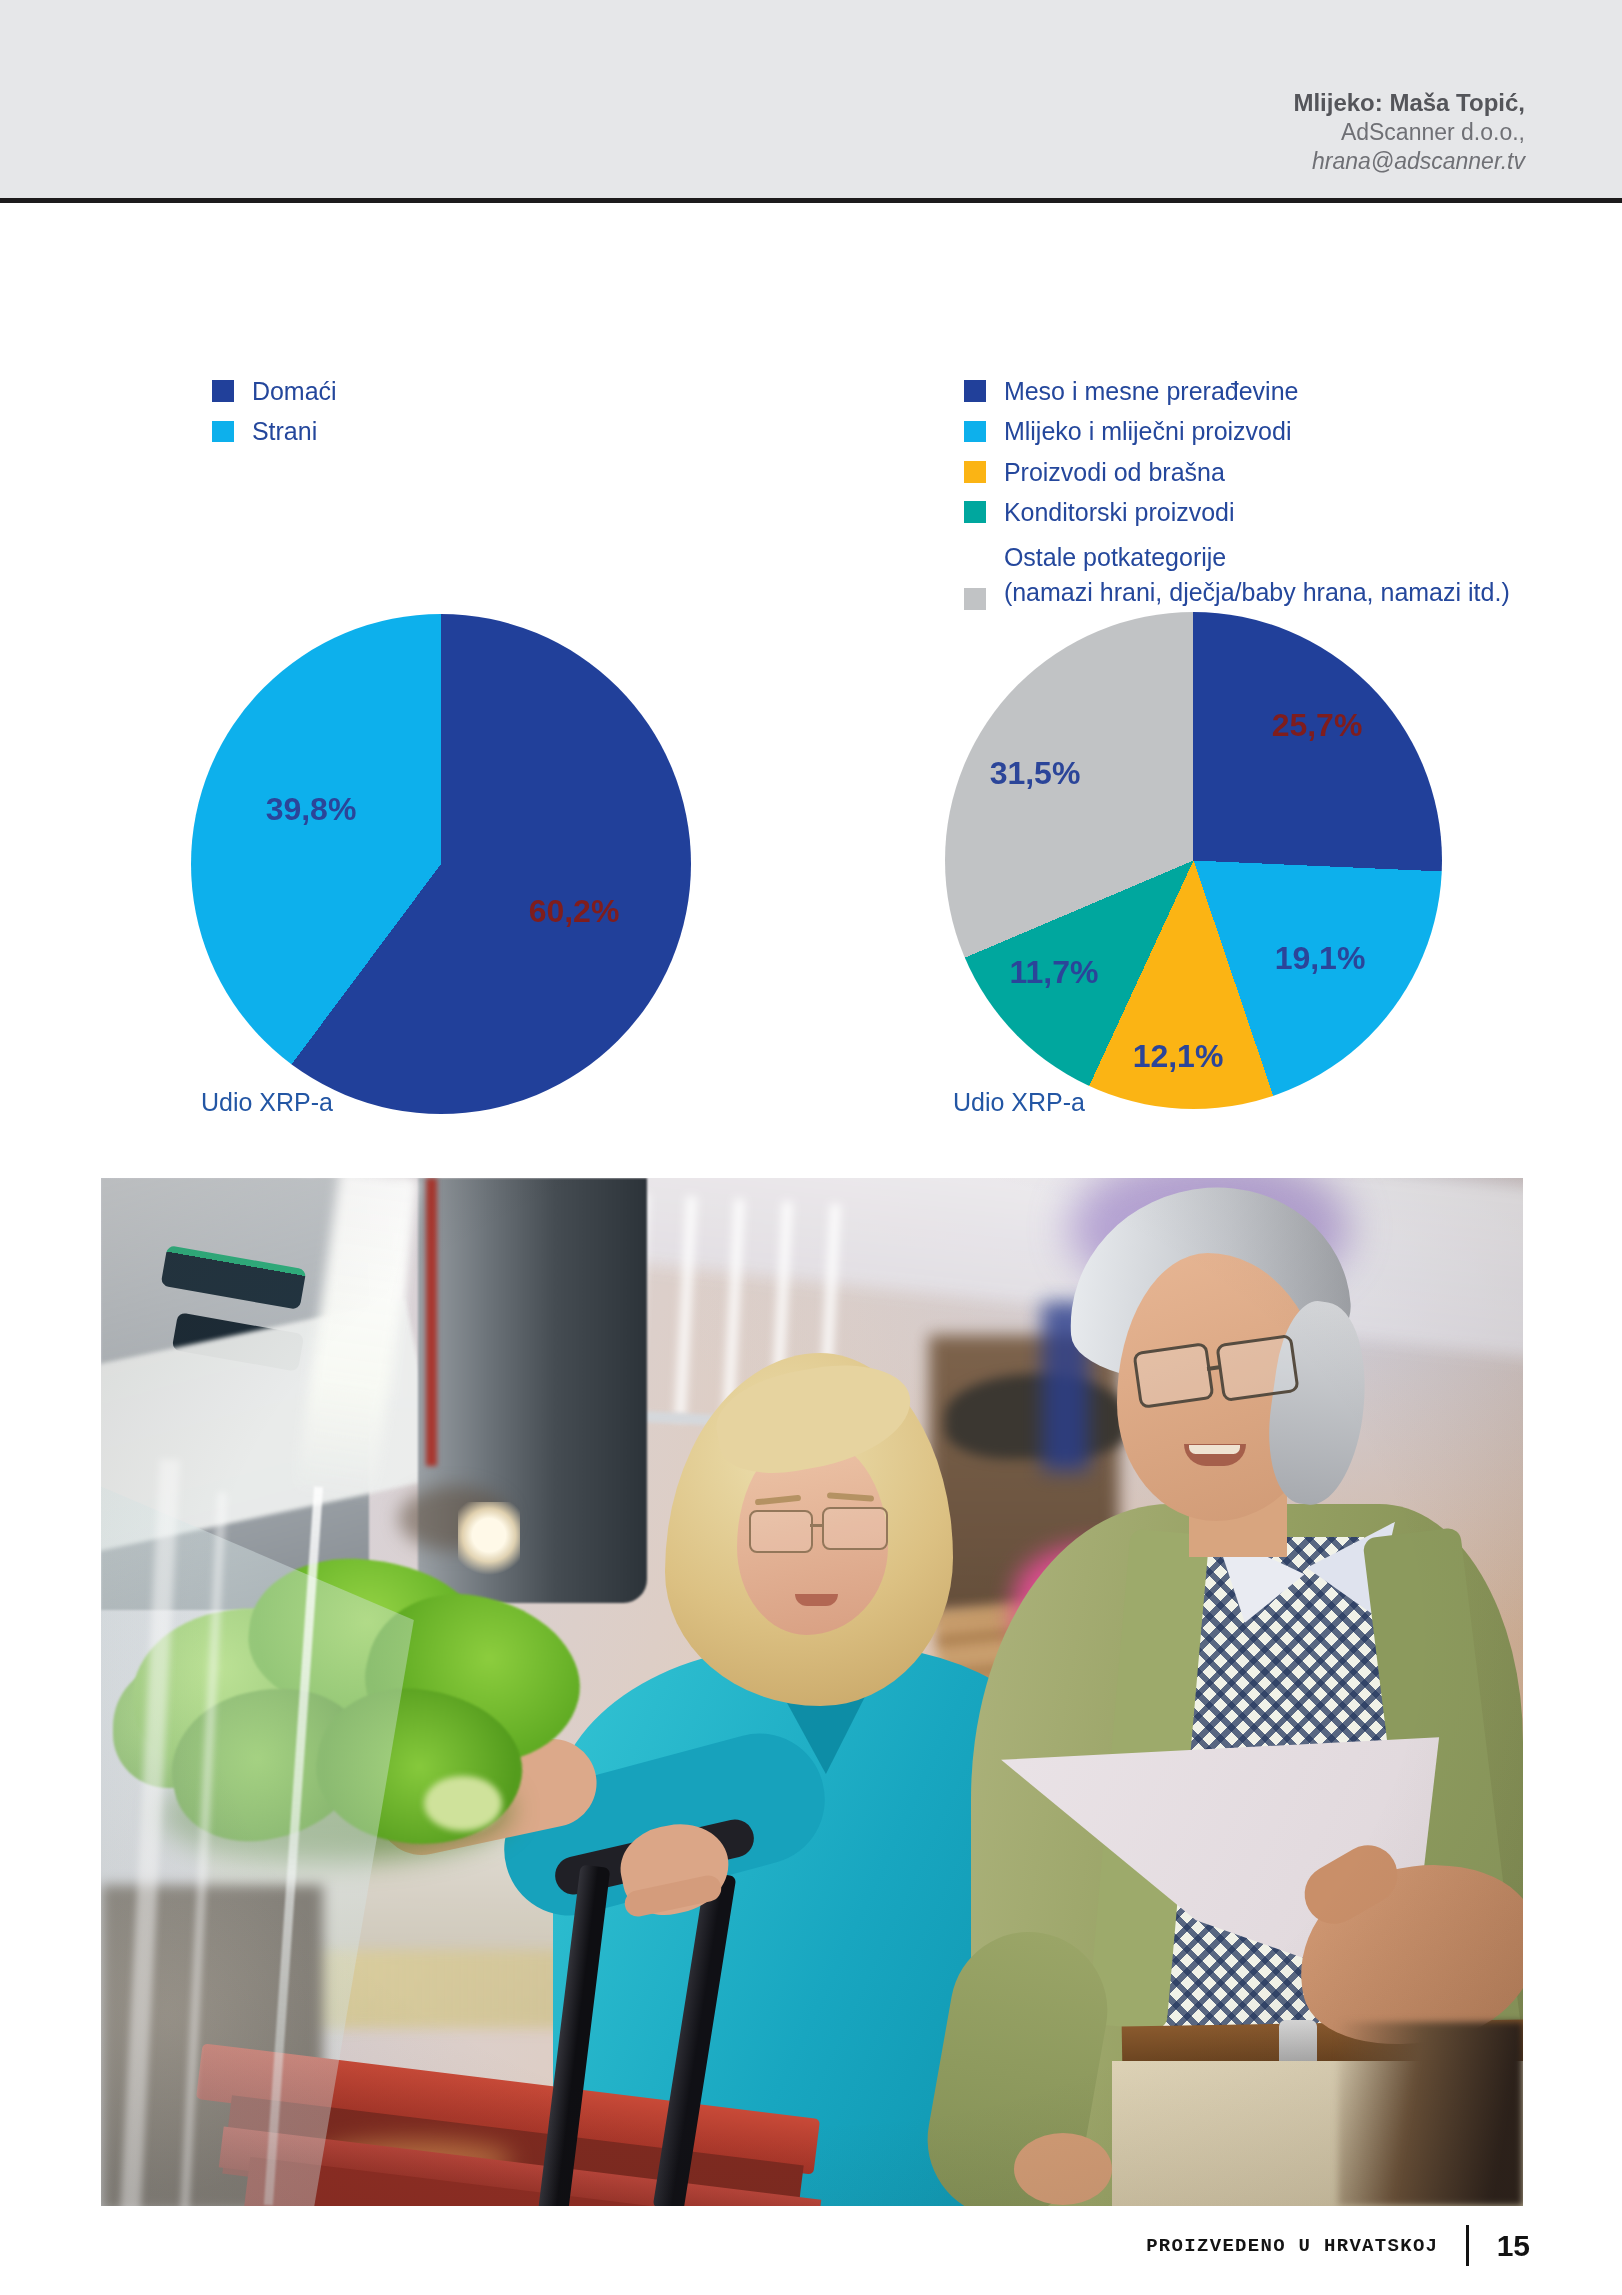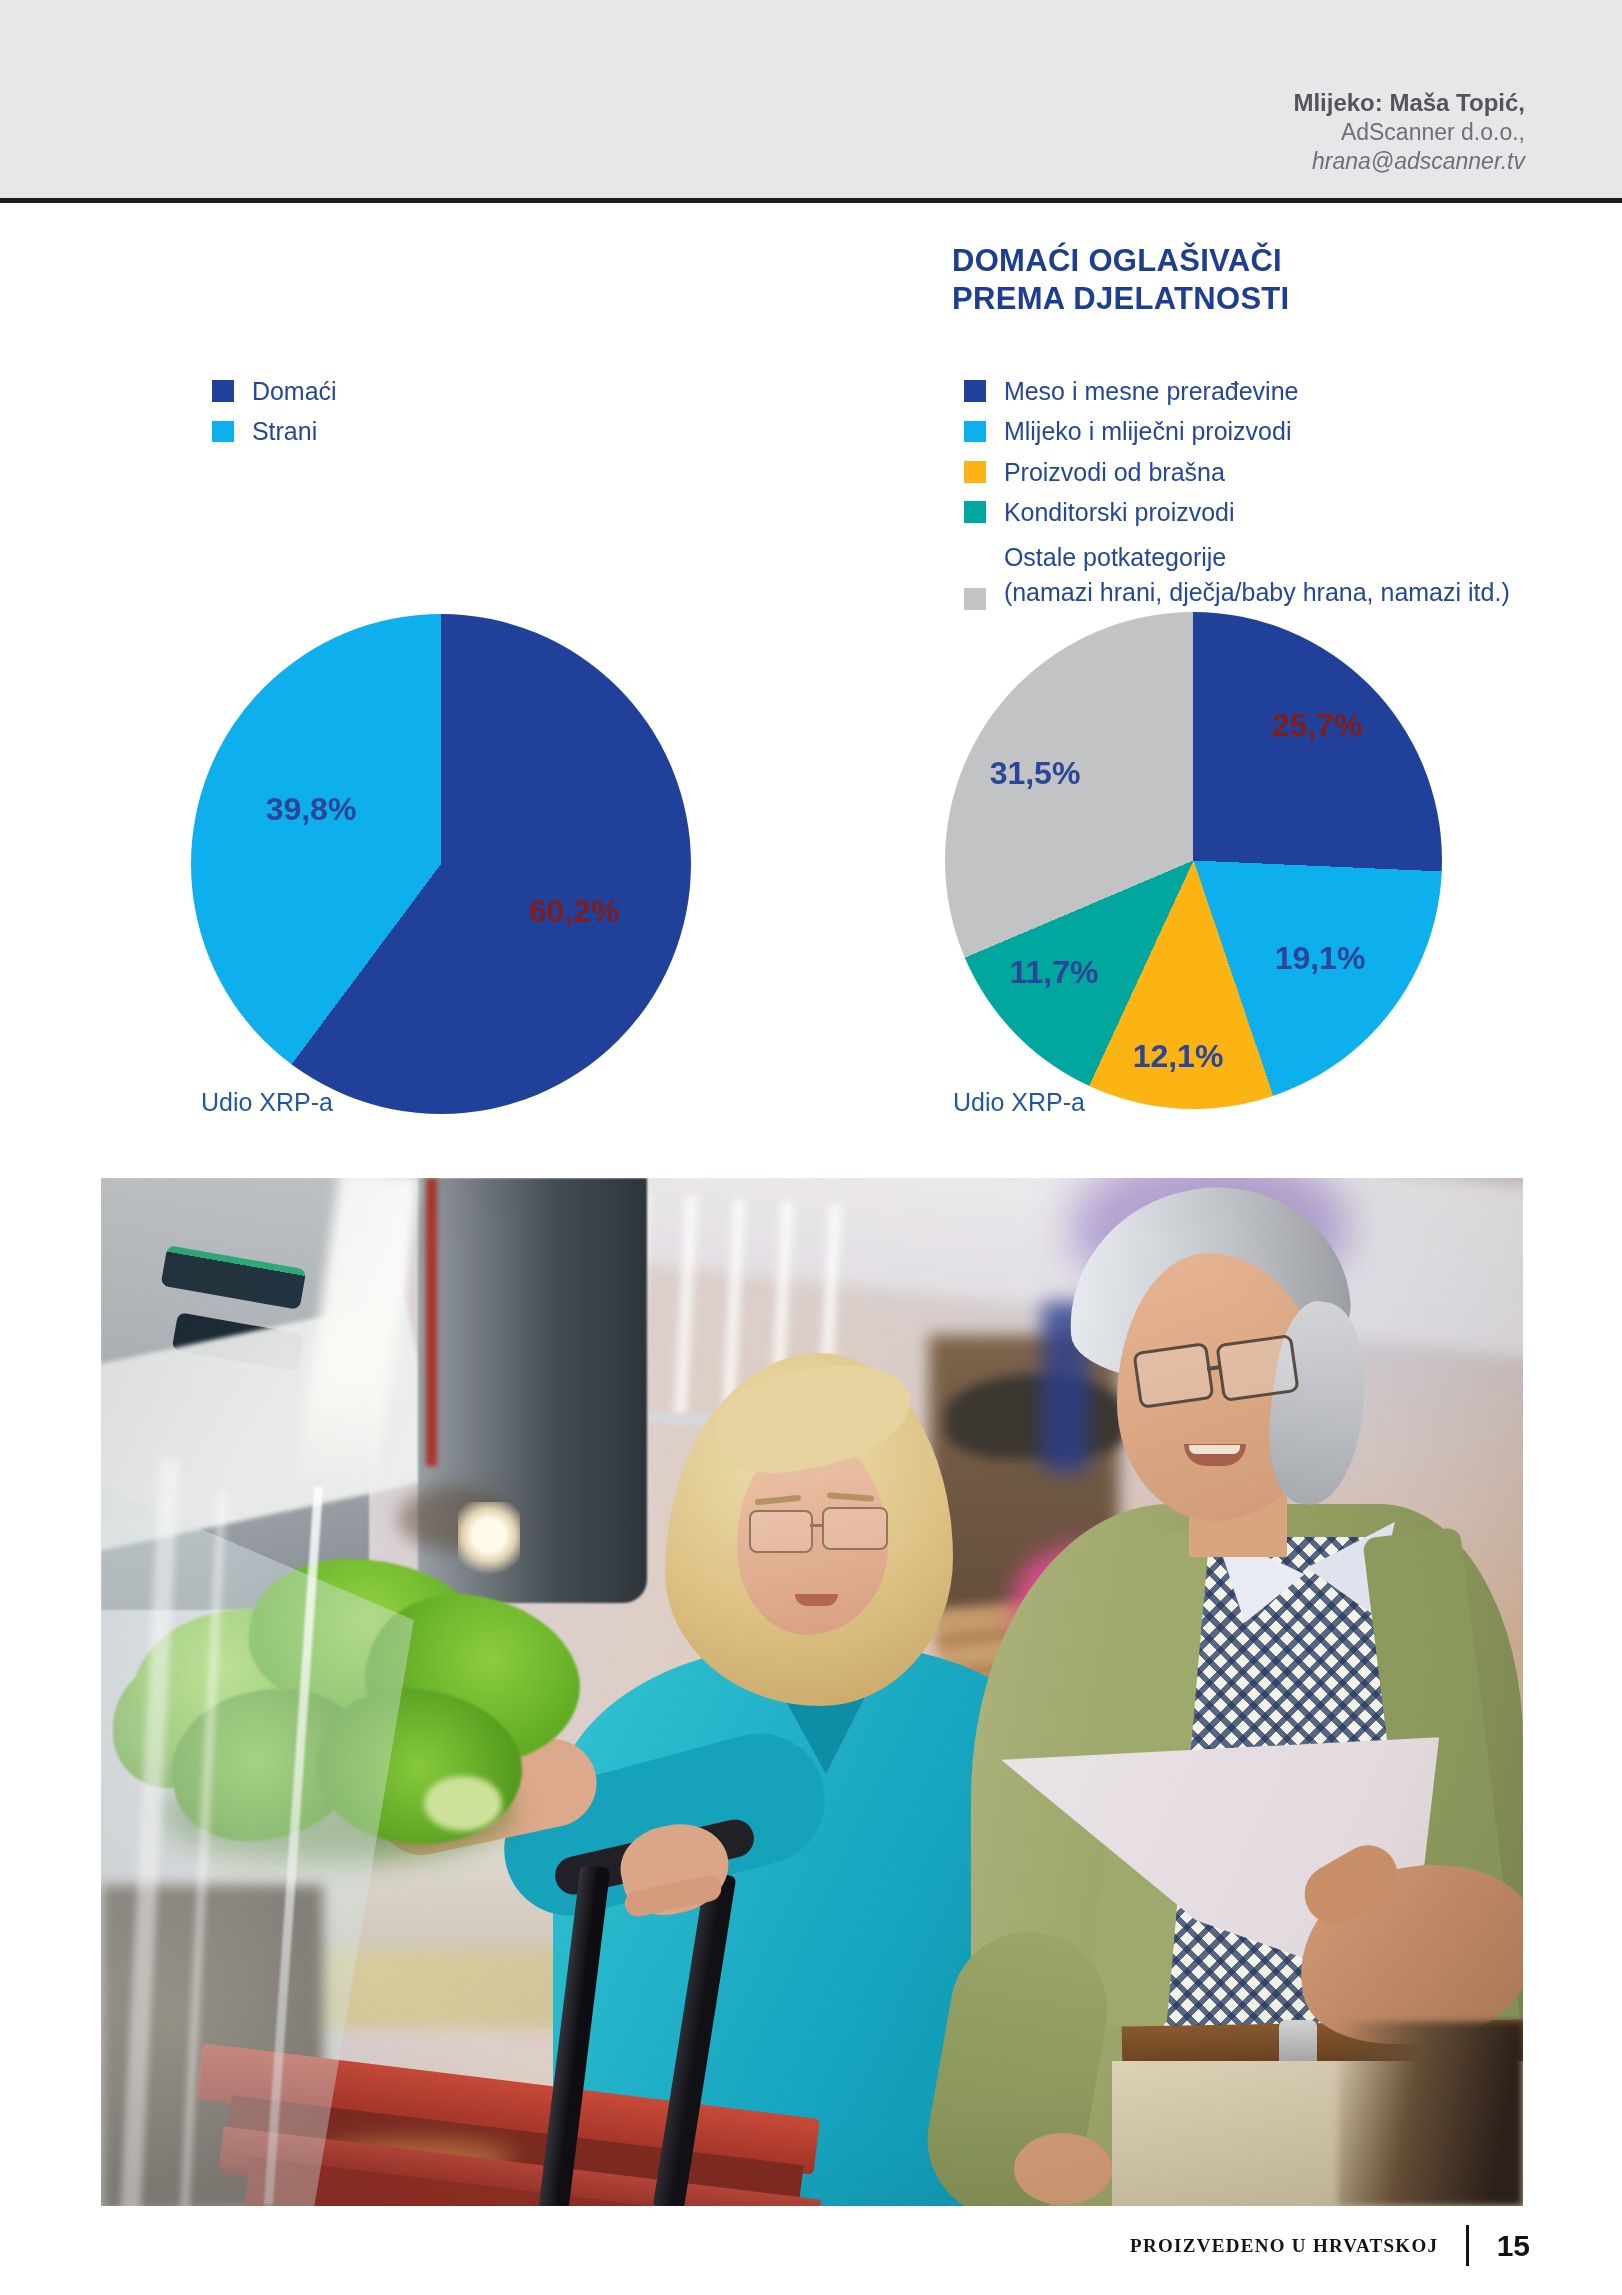--- a/index.html
+++ b/index.html
@@ -38,21 +38,21 @@
     background:conic-gradient(#21409a 0 25.7%,#0db0ec 25.7% 44.8%,#fbb414 44.8% 56.9%,
                #00a79e 56.9% 68.6%,#c1c3c5 68.6% 100%);}
 
   .pct{position:absolute;transform:translate(-50%,-50%);font-size:32px;font-weight:bold;
        color:#2b4599;white-space:nowrap;}
   .pct.white{color:#7f1d1d;text-align:center;}
   .caption{position:absolute;font-size:25px;color:#2356a4;}
 
   
   .footer{position:absolute;right:93px;top:2222px;height:47px;display:flex;align-items:center;gap:27.5px;}
-  .wordmark{font-family:Liberation Serif, serif;font-weight:bold;font-size:19px;
+  .wordmark{font-family:Liberation Mono, monospace;font-weight:bold;font-size:19px;
             letter-spacing:1.3px;color:#141414;}
   .footer-sep{width:3.3px;height:41px;background:#121212;}
   .pagenum{font-size:30px;font-weight:bold;color:#121212;}
 
   
   .photo{position:absolute;left:101px;top:1178px;width:1422px;height:1028px;overflow:hidden;
     background:linear-gradient(105deg,#d7dae3 0%,#d9d2d6 20%,#decdc2 45%,#d9bca6 70%,#cba98d 100%);}
   .photo *{position:absolute;}
   .ph-ceiling{left:40%;top:0;width:60%;height:48%;
     background:radial-gradient(ellipse at 75% 15%,rgba(205,210,228,.95),rgba(205,210,228,0) 70%);}
@@ -230,21 +230,20 @@
       <span class="sw c-lb"></span>
       <span class="lg-text">Strani</span>
     </li>
   </ul>
 
   <div class="pie" id="pie-left"></div>
   <div class="pct" style="left:311px;top:809px;">39,8%</div>
   <div class="pct white" style="left:574px;top:911px;">60,2%</div>
   <div class="caption" style="left:201px;top:1088px;">Udio XRP-a</div>
 
-  <h2 class="chart-title" id="title-right"><span>DOMAĆI OGLAŠIVAČI</span><br><span>PREMA DJELATNOSTI</span></h2>
 
   <ul class="legend" id="legend-right">
     <li>
       <span class="sw c-db"></span>
       <span class="lg-text">Meso i mesne prerađevine</span>
     </li>
     <li>
       <span class="sw c-lb"></span>
       <span class="lg-text">Mlijeko i mliječni proizvodi</span>
     </li>

